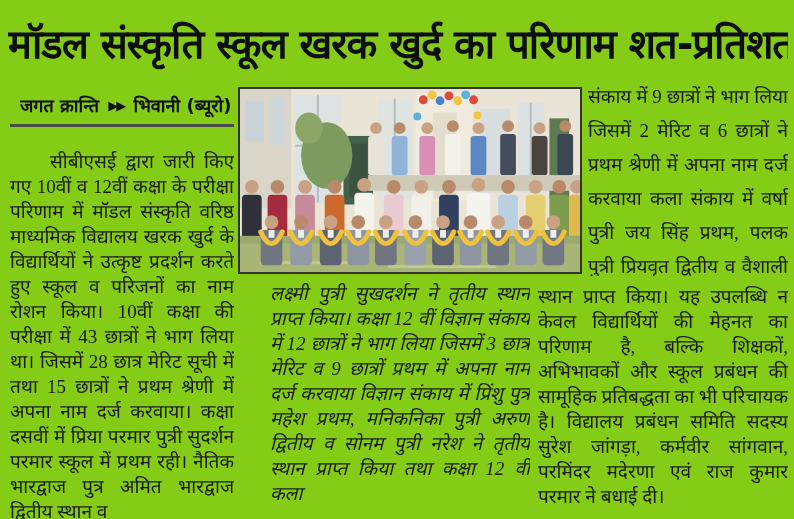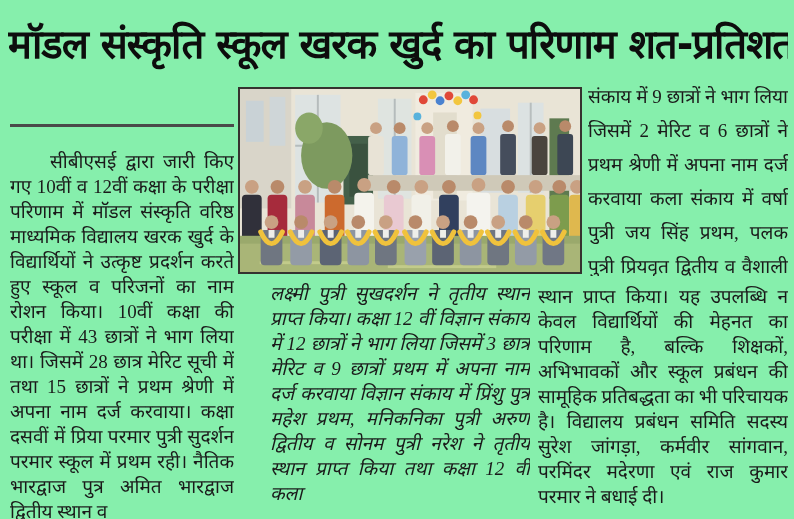--- a/index.html
+++ b/index.html
@@ -1,19 +1,19 @@
 <!DOCTYPE html>
 <html><head>
 <meta charset="utf-8">
 <style>
   html,body{margin:0;padding:0;}
   .page{
     position:relative;
     width:794px;height:519px;
-    background:#86efac;
+    background:#84cc16;
     overflow:hidden;
     font-family:"Liberation Serif","DejaVu Serif",serif;
     color:#1c1c1c;
   }
   .headline{
     position:absolute;left:8px;top:14px;width:780px;height:62px;
     margin:0;
     font-family:"DejaVu Sans","Liberation Sans",sans-serif;
     font-weight:800;
     font-size:40px;line-height:60px;
@@ -51,20 +51,25 @@
   .col3top{left:588px;top:80px;width:200px;height:196px;line-height:34px;}
   .col3bottom{left:538px;top:284px;width:250px;height:231px;line-height:25px;}
 </style>
 </head>
 <body>
 
 <div class="page">
 
   <h1 class="headline">मॉडल संस्कृति स्कूल खरक खुर्द का परिणाम शत-प्रतिशत</h1>
 
+  <div class="byline">
+    <span>जगत क्रान्ति</span>
+    <span class="arrow">▶▶</span>
+    <span>भिवानी (ब्यूरो)</span>
+  </div>
   <div class="byline-rule"></div>
 
   <figure class="photo-frame">
     <svg viewBox="0 0 345 187" preserveAspectRatio="none">
 
       <g>
         <rect x="0" y="0" width="345" height="187" fill="#e9e4d6"></rect>
         <rect x="0" y="0" width="52" height="122" fill="#d9d5c9"></rect>
         <rect x="6" y="12" width="18" height="42" fill="#c9d2d6"></rect>
         <rect x="30" y="8" width="16" height="50" fill="#cfd6d8"></rect>

